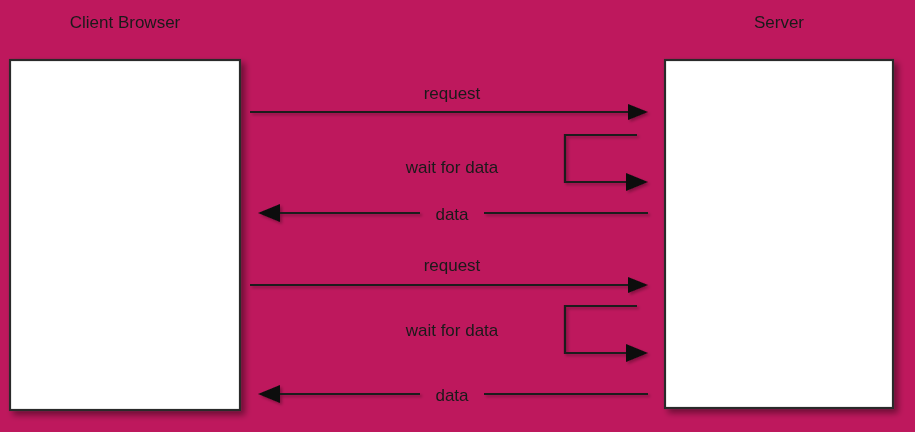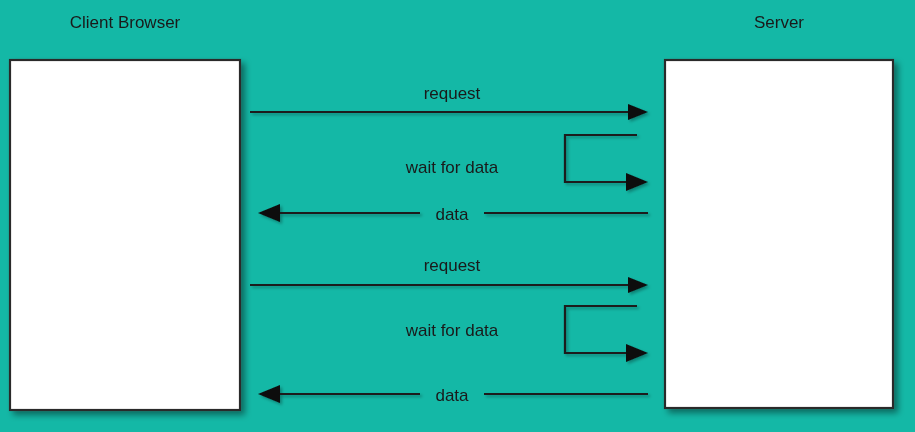--- a/index.html
+++ b/index.html
@@ -8,21 +8,21 @@
     background: #ffffff;
   }
   body {
     font-family: "Liberation Sans", sans-serif;
     -webkit-font-smoothing: antialiased;
   }
   #canvas {
     position: relative;
     width: 915px;
     height: 432px;
-    background: #14b8a6;
+    background: #be185d;
     overflow: hidden;
   }
   #diagram-svg {
     position: absolute;
     left: 0;
     top: 0;
     width: 915px;
     height: 432px;
   }
   .lifeline-title {

